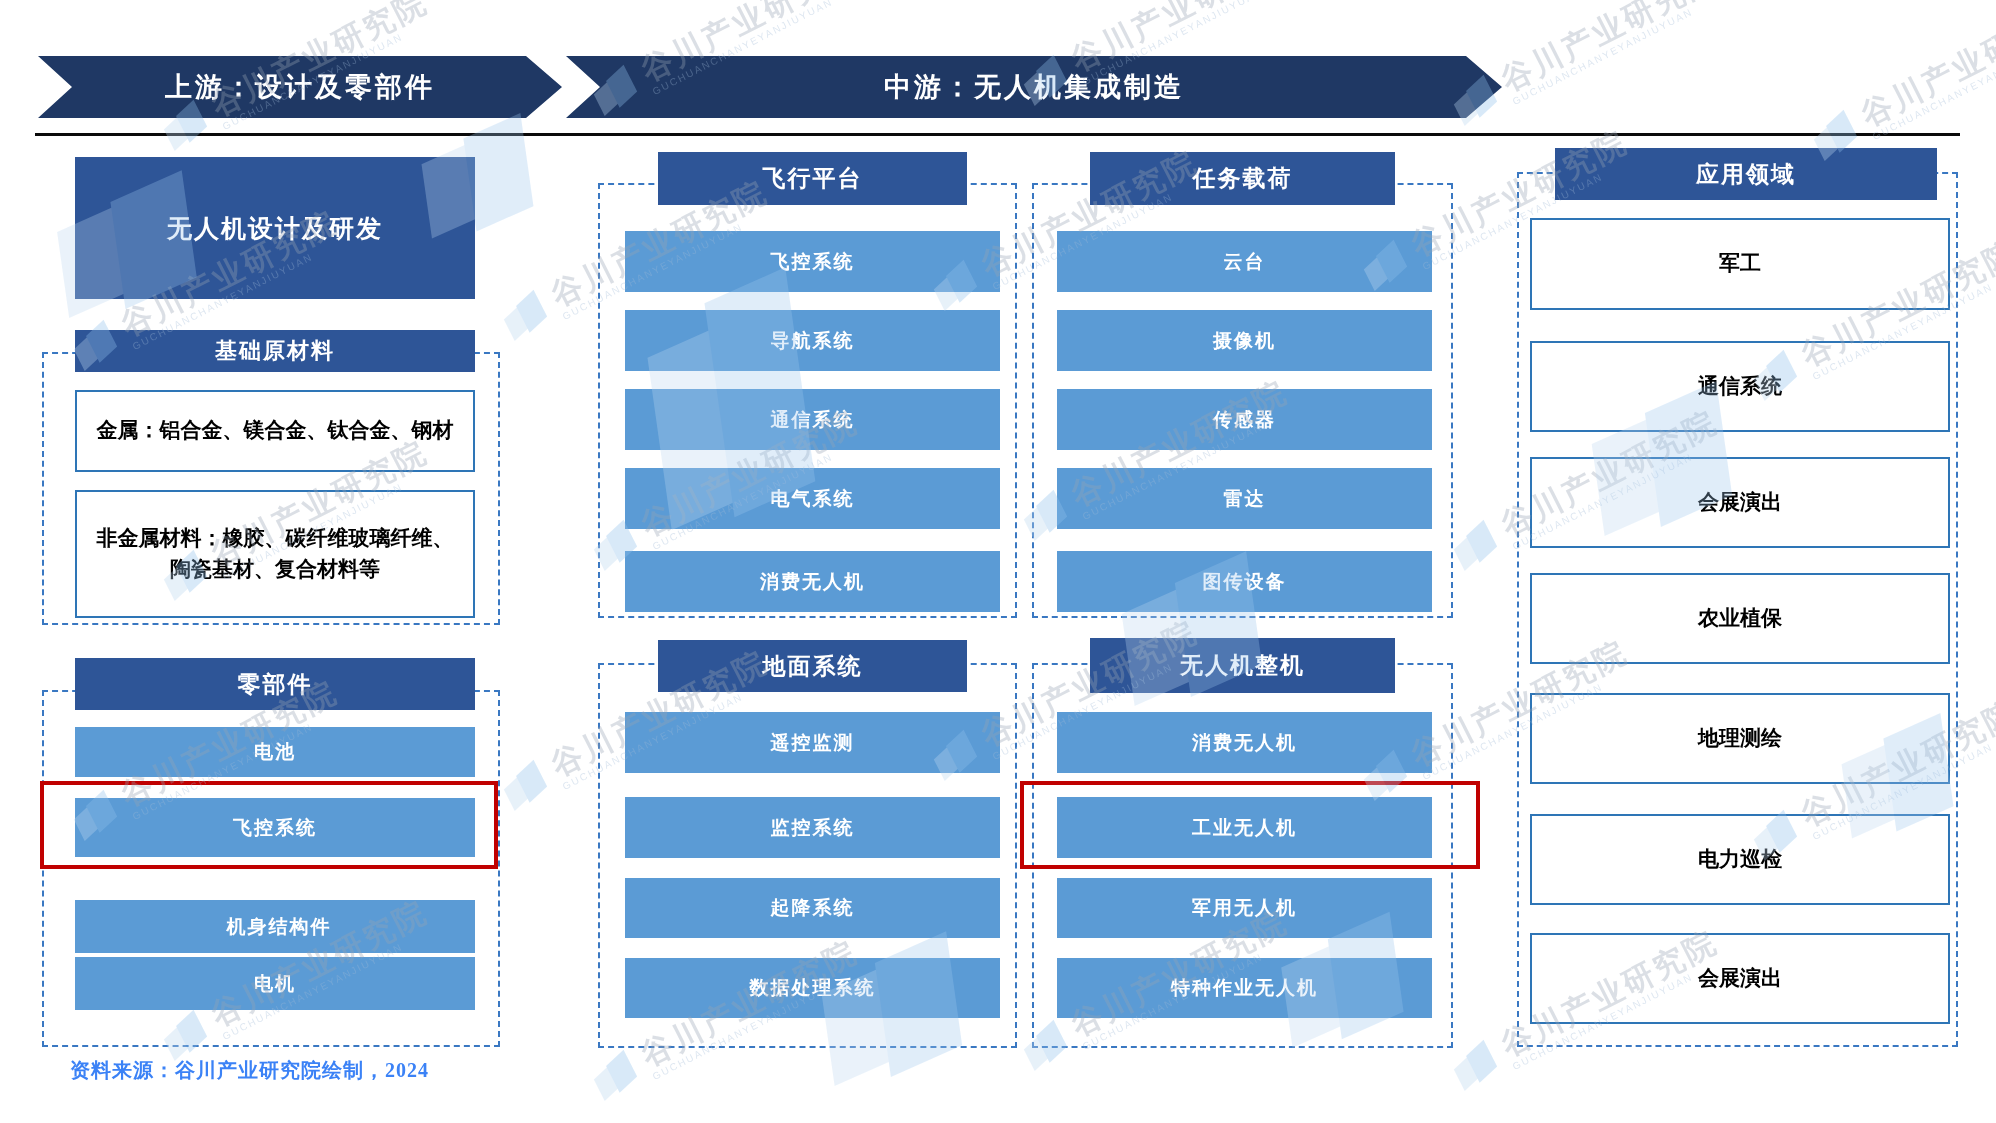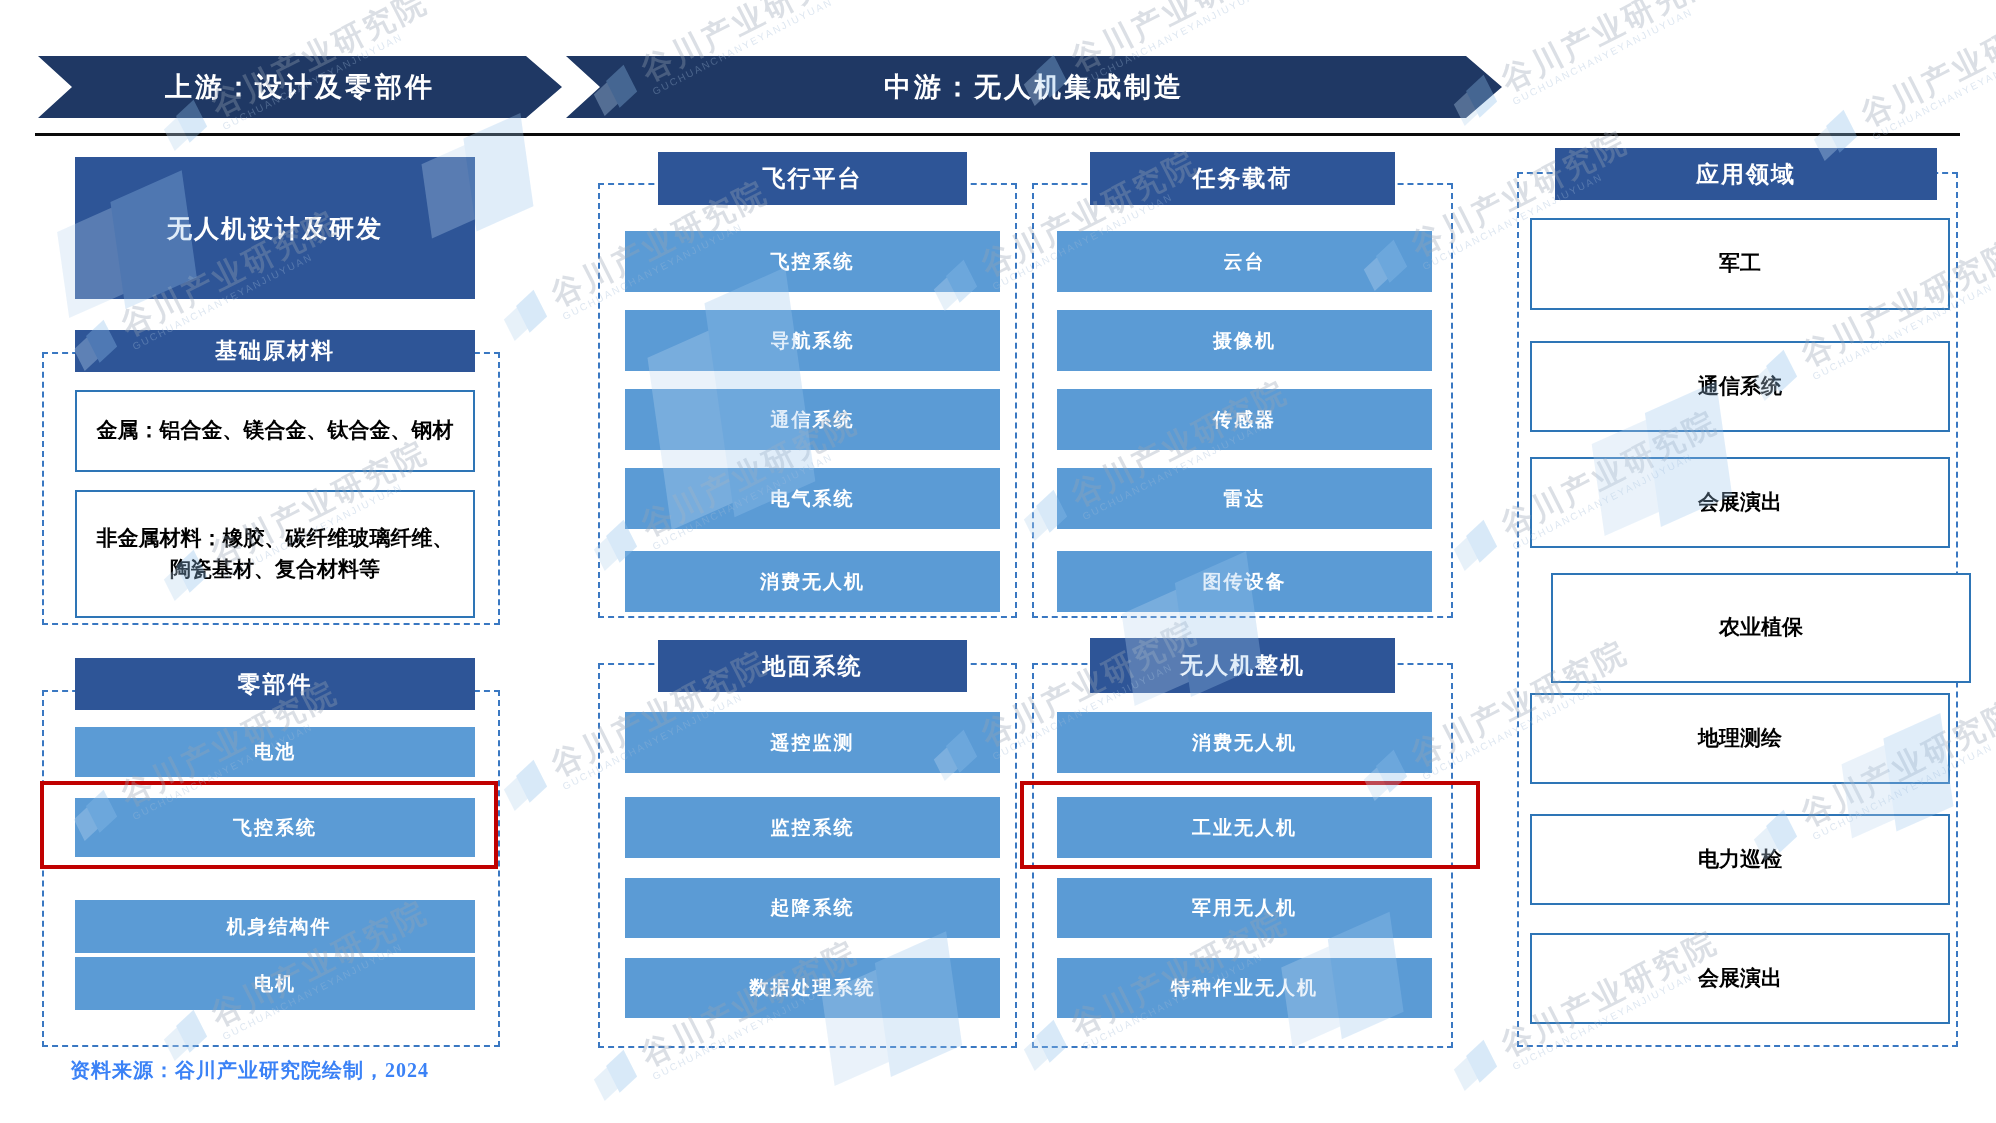--- a/index.html
+++ b/index.html
@@ -78,21 +78,21 @@
   #hdr-whole{left:1090px;top:638px;width:305px;height:55px;}
   #dash-whole{left:1032px;top:663px;width:421px;height:385px;}
   .wh{left:1057px;width:375px;height:61px;}
   #wh0{top:712px;} #wh1{top:797px;} #wh2{top:878px;height:60px;} #wh3{top:958px;height:60px;}
   #redbox-right{left:1020px;top:781px;width:460px;height:88px;}
 
   #hdr-apps{left:1555px;top:148px;width:382px;height:52px;}
   #dash-apps{left:1517px;top:172px;width:441px;height:875px;}
   .ap{left:1530px;width:420px;height:92px;}
   #ap0{top:218px;} #ap1{top:341px;height:91px;} #ap2{top:457px;height:91px;}
-  #ap3{top:573px;height:110px;margin-left:21px;} #ap4{top:693px;height:91px;} #ap5{top:814px;height:91px;}
+  #ap3{top:573px;height:91px;} #ap4{top:693px;height:91px;} #ap5{top:814px;height:91px;}
   #ap6{top:933px;height:91px;}
 </style>
 </head>
 <body>
 
 <div id="page">
 
   <div class="abs stage" id="stage1">
     <span>上游：设计及零部件</span>
   </div>

